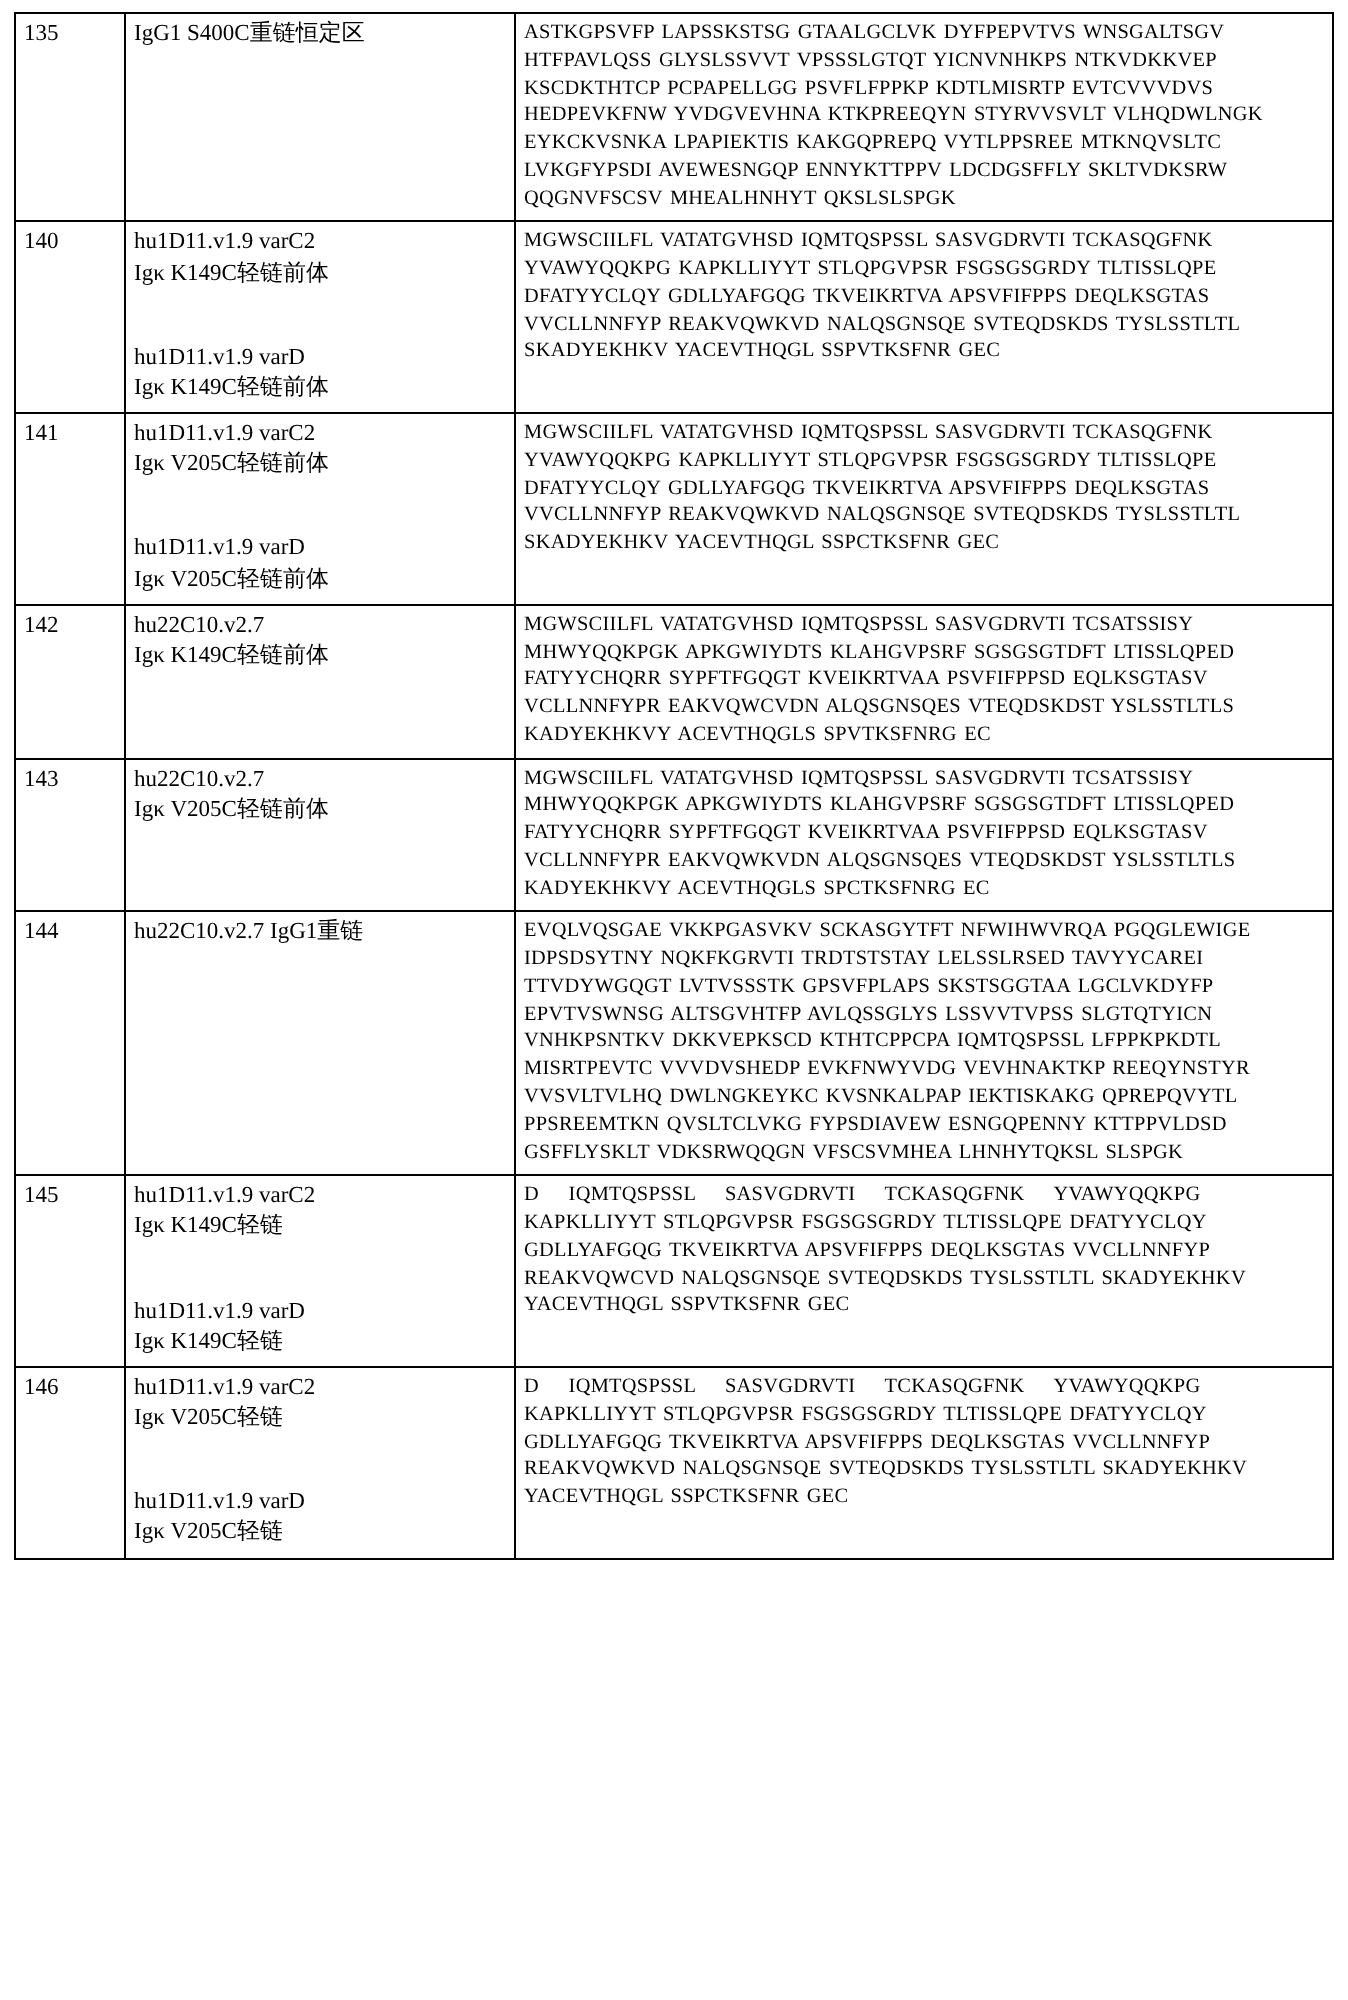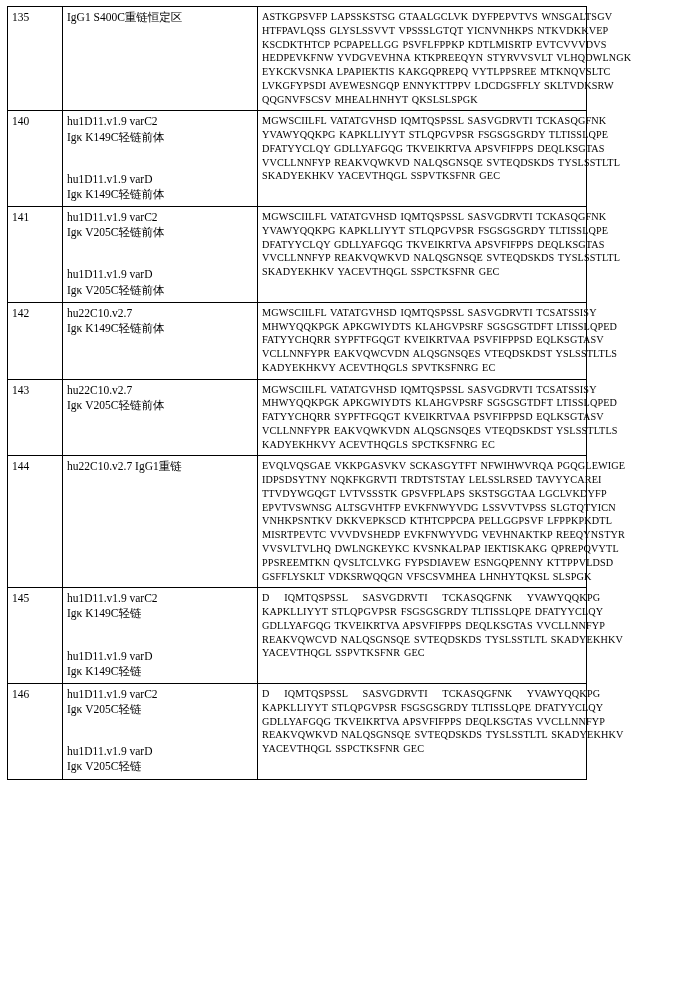--- a/index.html
+++ b/index.html
@@ -15,21 +15,21 @@
     overflow: hidden;
   }
   .page {
     width: 674px;
     height: 1000px;
     position: relative;
     box-sizing: border-box;
   }
   table.seq-table {
     border-collapse: collapse;
-    width: 580px;
+    width: 660px;
     margin: 6px 7px 0 7px;
     table-layout: fixed;
   }
   table.seq-table td {
     border: 1px solid #000000;
     vertical-align: top;
     padding: 3px 4px 4px 4px;
   }
   td.col-num {
     width: 46px;
@@ -174,22 +174,22 @@
         <td class="col-num"><span>144</span></td>
         <td class="col-name">
           <div class="name-block">
             <span class="name-line">hu22C10.v2.7 IgG1重链</span>
           </div>
         </td>
         <td class="col-seq">
           <span class="seq-line">EVQLVQSGAE VKKPGASVKV SCKASGYTFT NFWIHWVRQA PGQGLEWIGE</span>
           <span class="seq-line">IDPSDSYTNY NQKFKGRVTI TRDTSTSTAY LELSSLRSED TAVYYCAREI</span>
           <span class="seq-line">TTVDYWGQGT LVTVSSSTK GPSVFPLAPS SKSTSGGTAA LGCLVKDYFP</span>
-          <span class="seq-line">EPVTVSWNSG ALTSGVHTFP EVKFNWYVDG LSSVVTVPSS SLGTQTYICN</span>
-          <span class="seq-line">VNHKPSNTKV DKKVEPKSCD KTHTCPPCPA PELLGGPSVF LFPPKPKDTL</span>
+          <span class="seq-line">EPVTVSWNSG ALTSGVHTFP AVLQSSGLYS LSSVVTVPSS SLGTQTYICN</span>
+          <span class="seq-line">VNHKPSNTKV DKKVEPKSCD KTHTCPPCPA IQMTQSPSSL LFPPKPKDTL</span>
           <span class="seq-line">MISRTPEVTC VVVDVSHEDP EVKFNWYVDG VEVHNAKTKP REEQYNSTYR</span>
           <span class="seq-line">VVSVLTVLHQ DWLNGKEYKC KVSNKALPAP IEKTISKAKG QPREPQVYTL</span>
           <span class="seq-line">PPSREEMTKN QVSLTCLVKG FYPSDIAVEW ESNGQPENNY KTTPPVLDSD</span>
           <span class="seq-line">GSFFLYSKLT VDKSRWQQGN VFSCSVMHEA LHNHYTQKSL SLSPGK</span>
         </td>
       </tr>
 
       <tr>
         <td class="col-num"><span>145</span></td>
         <td class="col-name">

